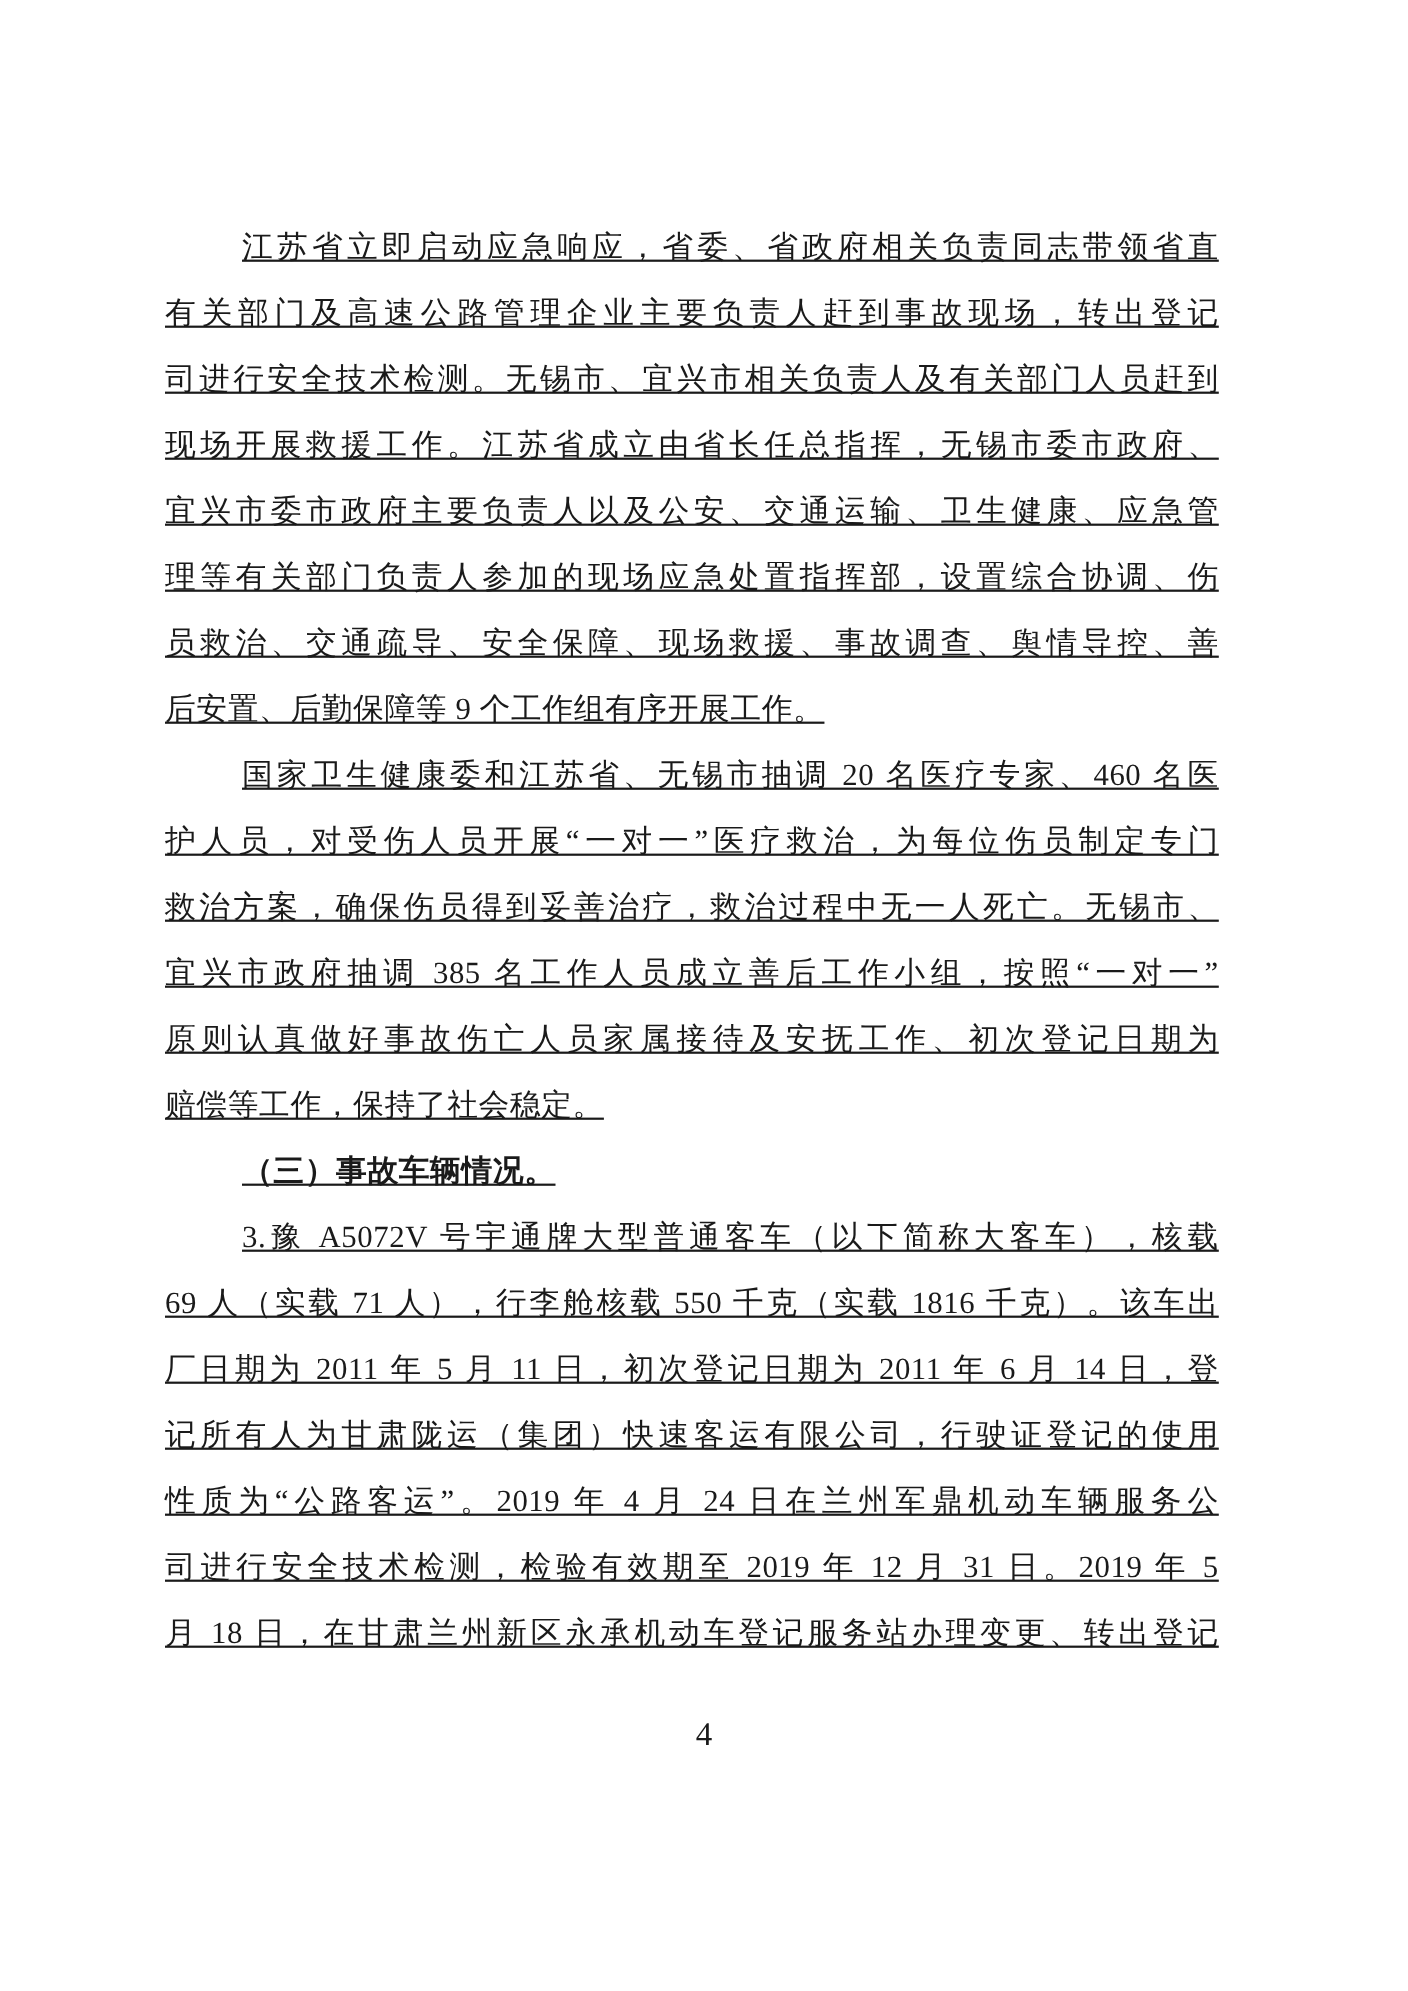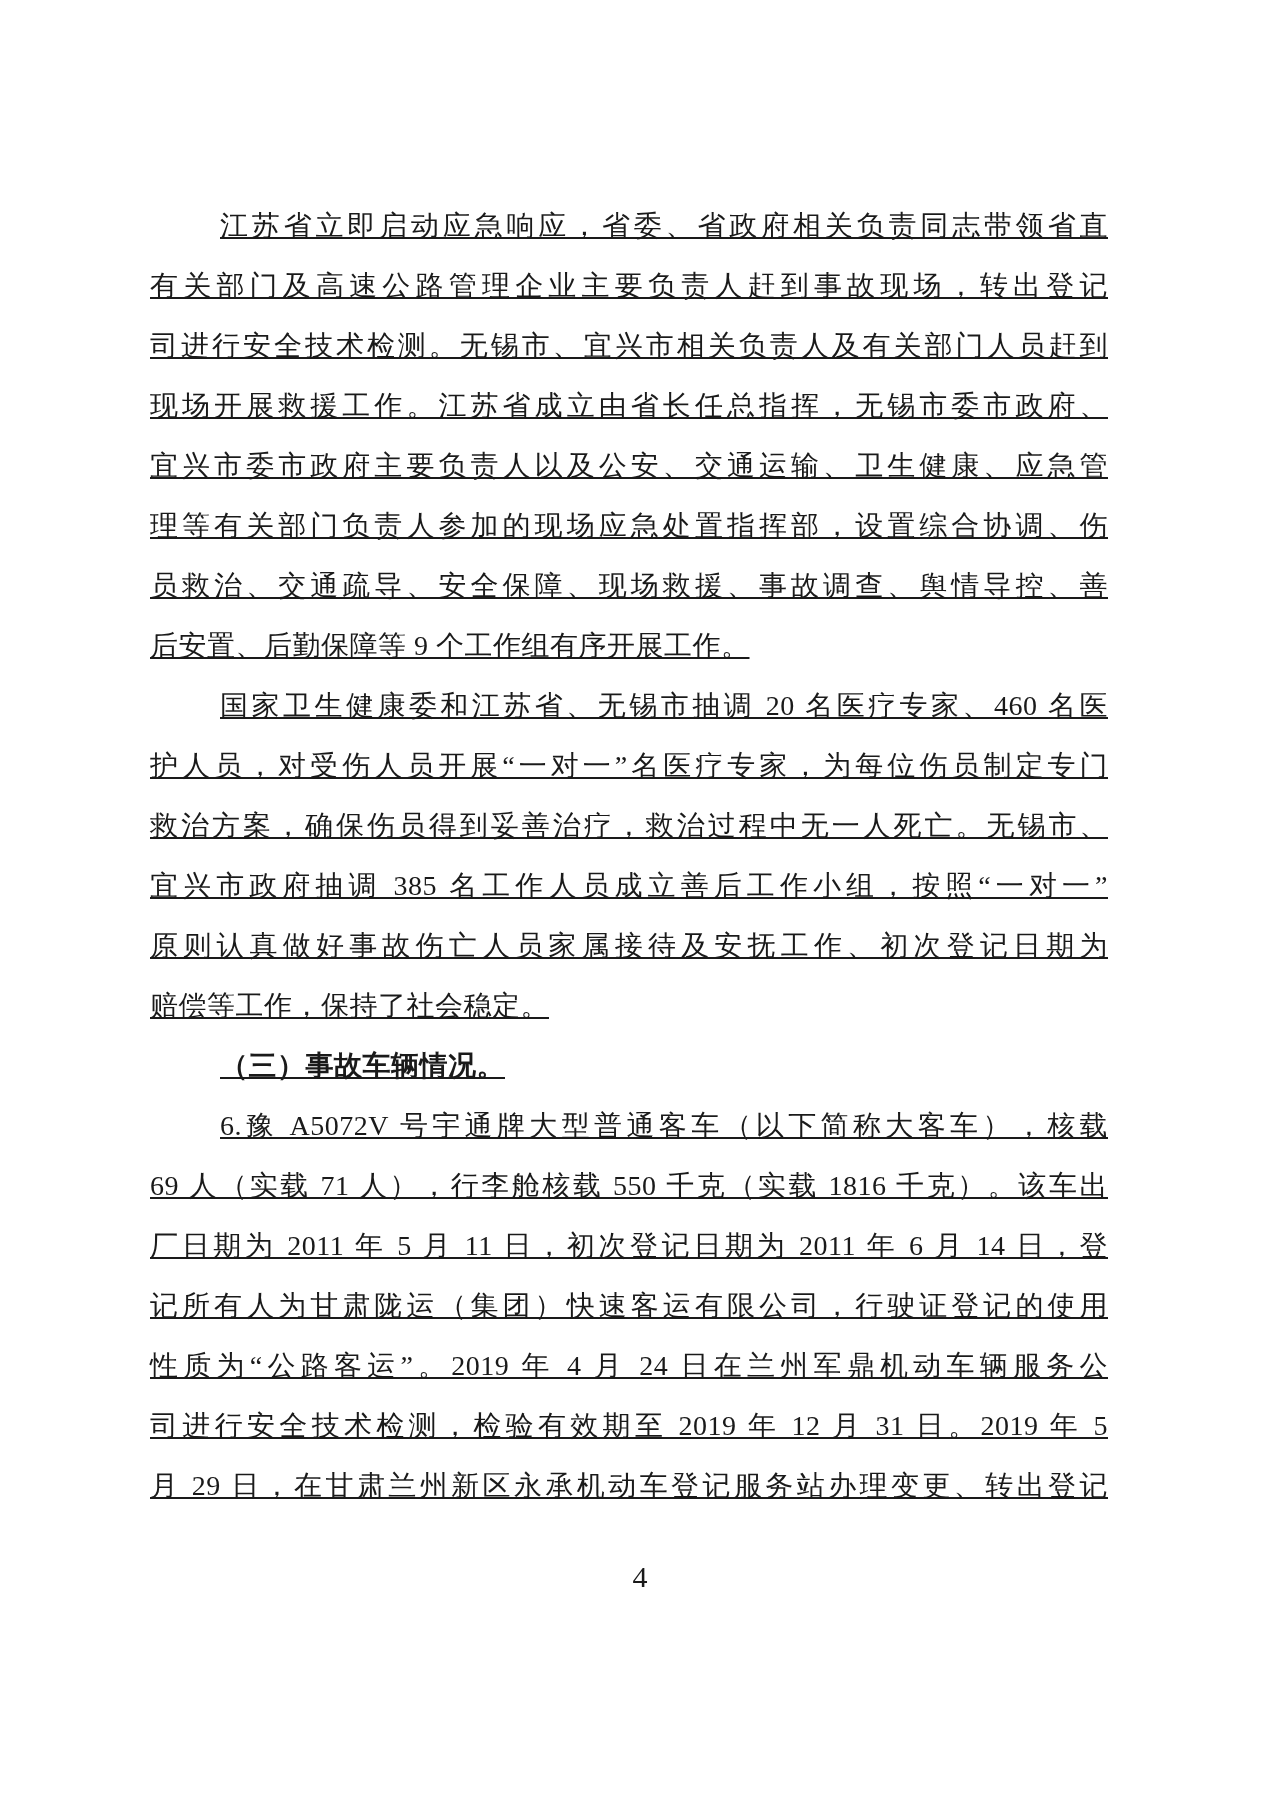--- a/index.html
+++ b/index.html
@@ -69,28 +69,28 @@
   <div class="text-block" id="text-block">
       <div class="line indent">江苏省立即启动应急响应，省委、省政府相关负责同志带领省直</div>
       <div class="line">有关部门及高速公路管理企业主要负责人赶到事故现场，转出登记</div>
       <div class="line">司进行安全技术检测。无锡市、宜兴市相关负责人及有关部门人员赶到</div>
       <div class="line">现场开展救援工作。江苏省成立由省长任总指挥，无锡市委市政府、</div>
       <div class="line">宜兴市委市政府主要负责人以及公安、交通运输、卫生健康、应急管</div>
       <div class="line">理等有关部门负责人参加的现场应急处置指挥部，设置综合协调、伤</div>
       <div class="line">员救治、交通疏导、安全保障、现场救援、事故调查、舆情导控、善</div>
       <div class="line no-just">后安置、后勤保障等 9 个工作组有序开展工作。</div>
       <div class="line indent">国家卫生健康委和江苏省、无锡市抽调 20 名医疗专家、460 名医</div>
-      <div class="line">护人员，对受伤人员开展“一对一”名医疗专家，为每位伤员制定专门</div>
+      <div class="line">护人员，对受伤人员开展“一对一”医疗救治，为每位伤员制定专门</div>
       <div class="line">救治方案，确保伤员得到妥善治疗，救治过程中无一人死亡。无锡市、</div>
       <div class="line">宜兴市政府抽调 385 名工作人员成立善后工作小组，按照“一对一”</div>
       <div class="line">原则认真做好事故伤亡人员家属接待及安抚工作、初次登记日期为</div>
       <div class="line no-just">赔偿等工作，保持了社会稳定。</div>
       <div class="line indent no-just bold">（三）事故车辆情况。</div>
-      <div class="line indent">6.豫 A5072V 号宇通牌大型普通客车（以下简称大客车），核载</div>
+      <div class="line indent">3.豫 A5072V 号宇通牌大型普通客车（以下简称大客车），核载</div>
       <div class="line">69 人（实载 71 人），行李舱核载 550 千克（实载 1816 千克）。该车出</div>
       <div class="line">厂日期为 2011 年 5 月 11 日，初次登记日期为 2011 年 6 月 14 日，登</div>
       <div class="line">记所有人为甘肃陇运（集团）快速客运有限公司，行驶证登记的使用</div>
       <div class="line">性质为“公路客运”。2019 年 4 月 24 日在兰州军鼎机动车辆服务公</div>
       <div class="line">司进行安全技术检测，检验有效期至 2019 年 12 月 31 日。2019 年 5</div>
-      <div class="line">月 29 日，在甘肃兰州新区永承机动车登记服务站办理变更、转出登记</div>
+      <div class="line">月 18 日，在甘肃兰州新区永承机动车登记服务站办理变更、转出登记</div>
     </div>
   <div class="page-footer">4</div>
 </div>
 
 </body></html>

